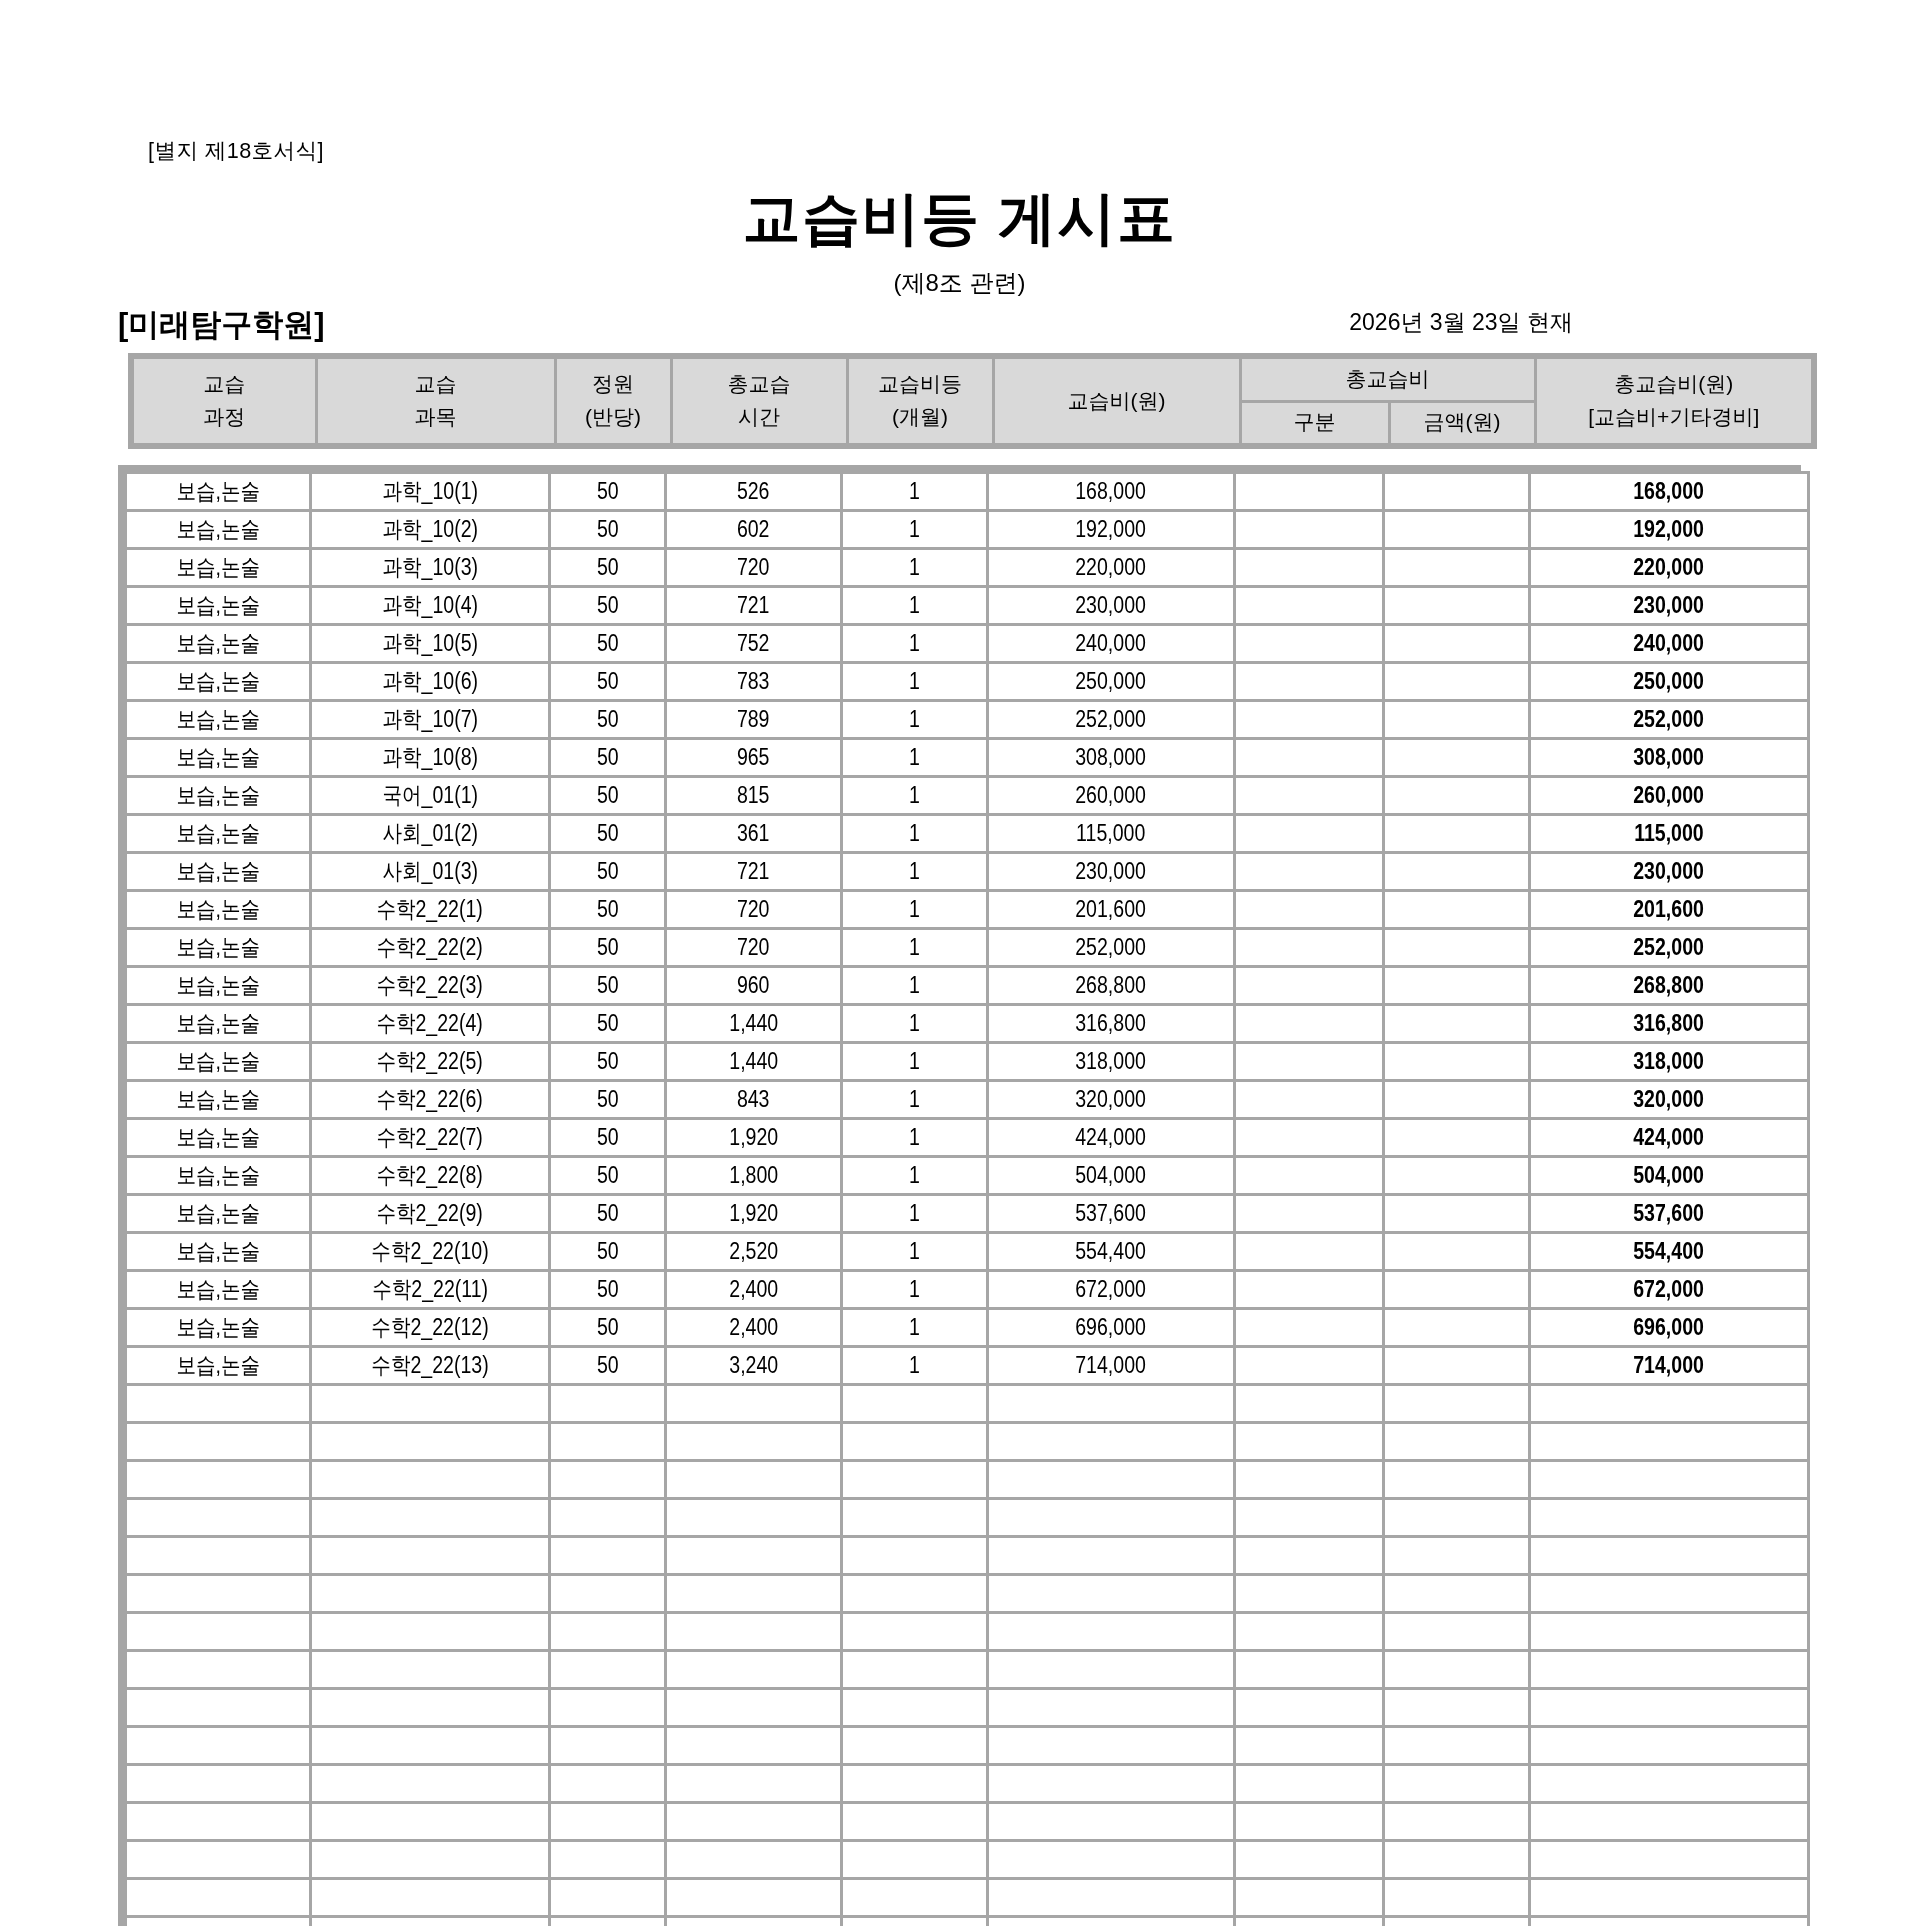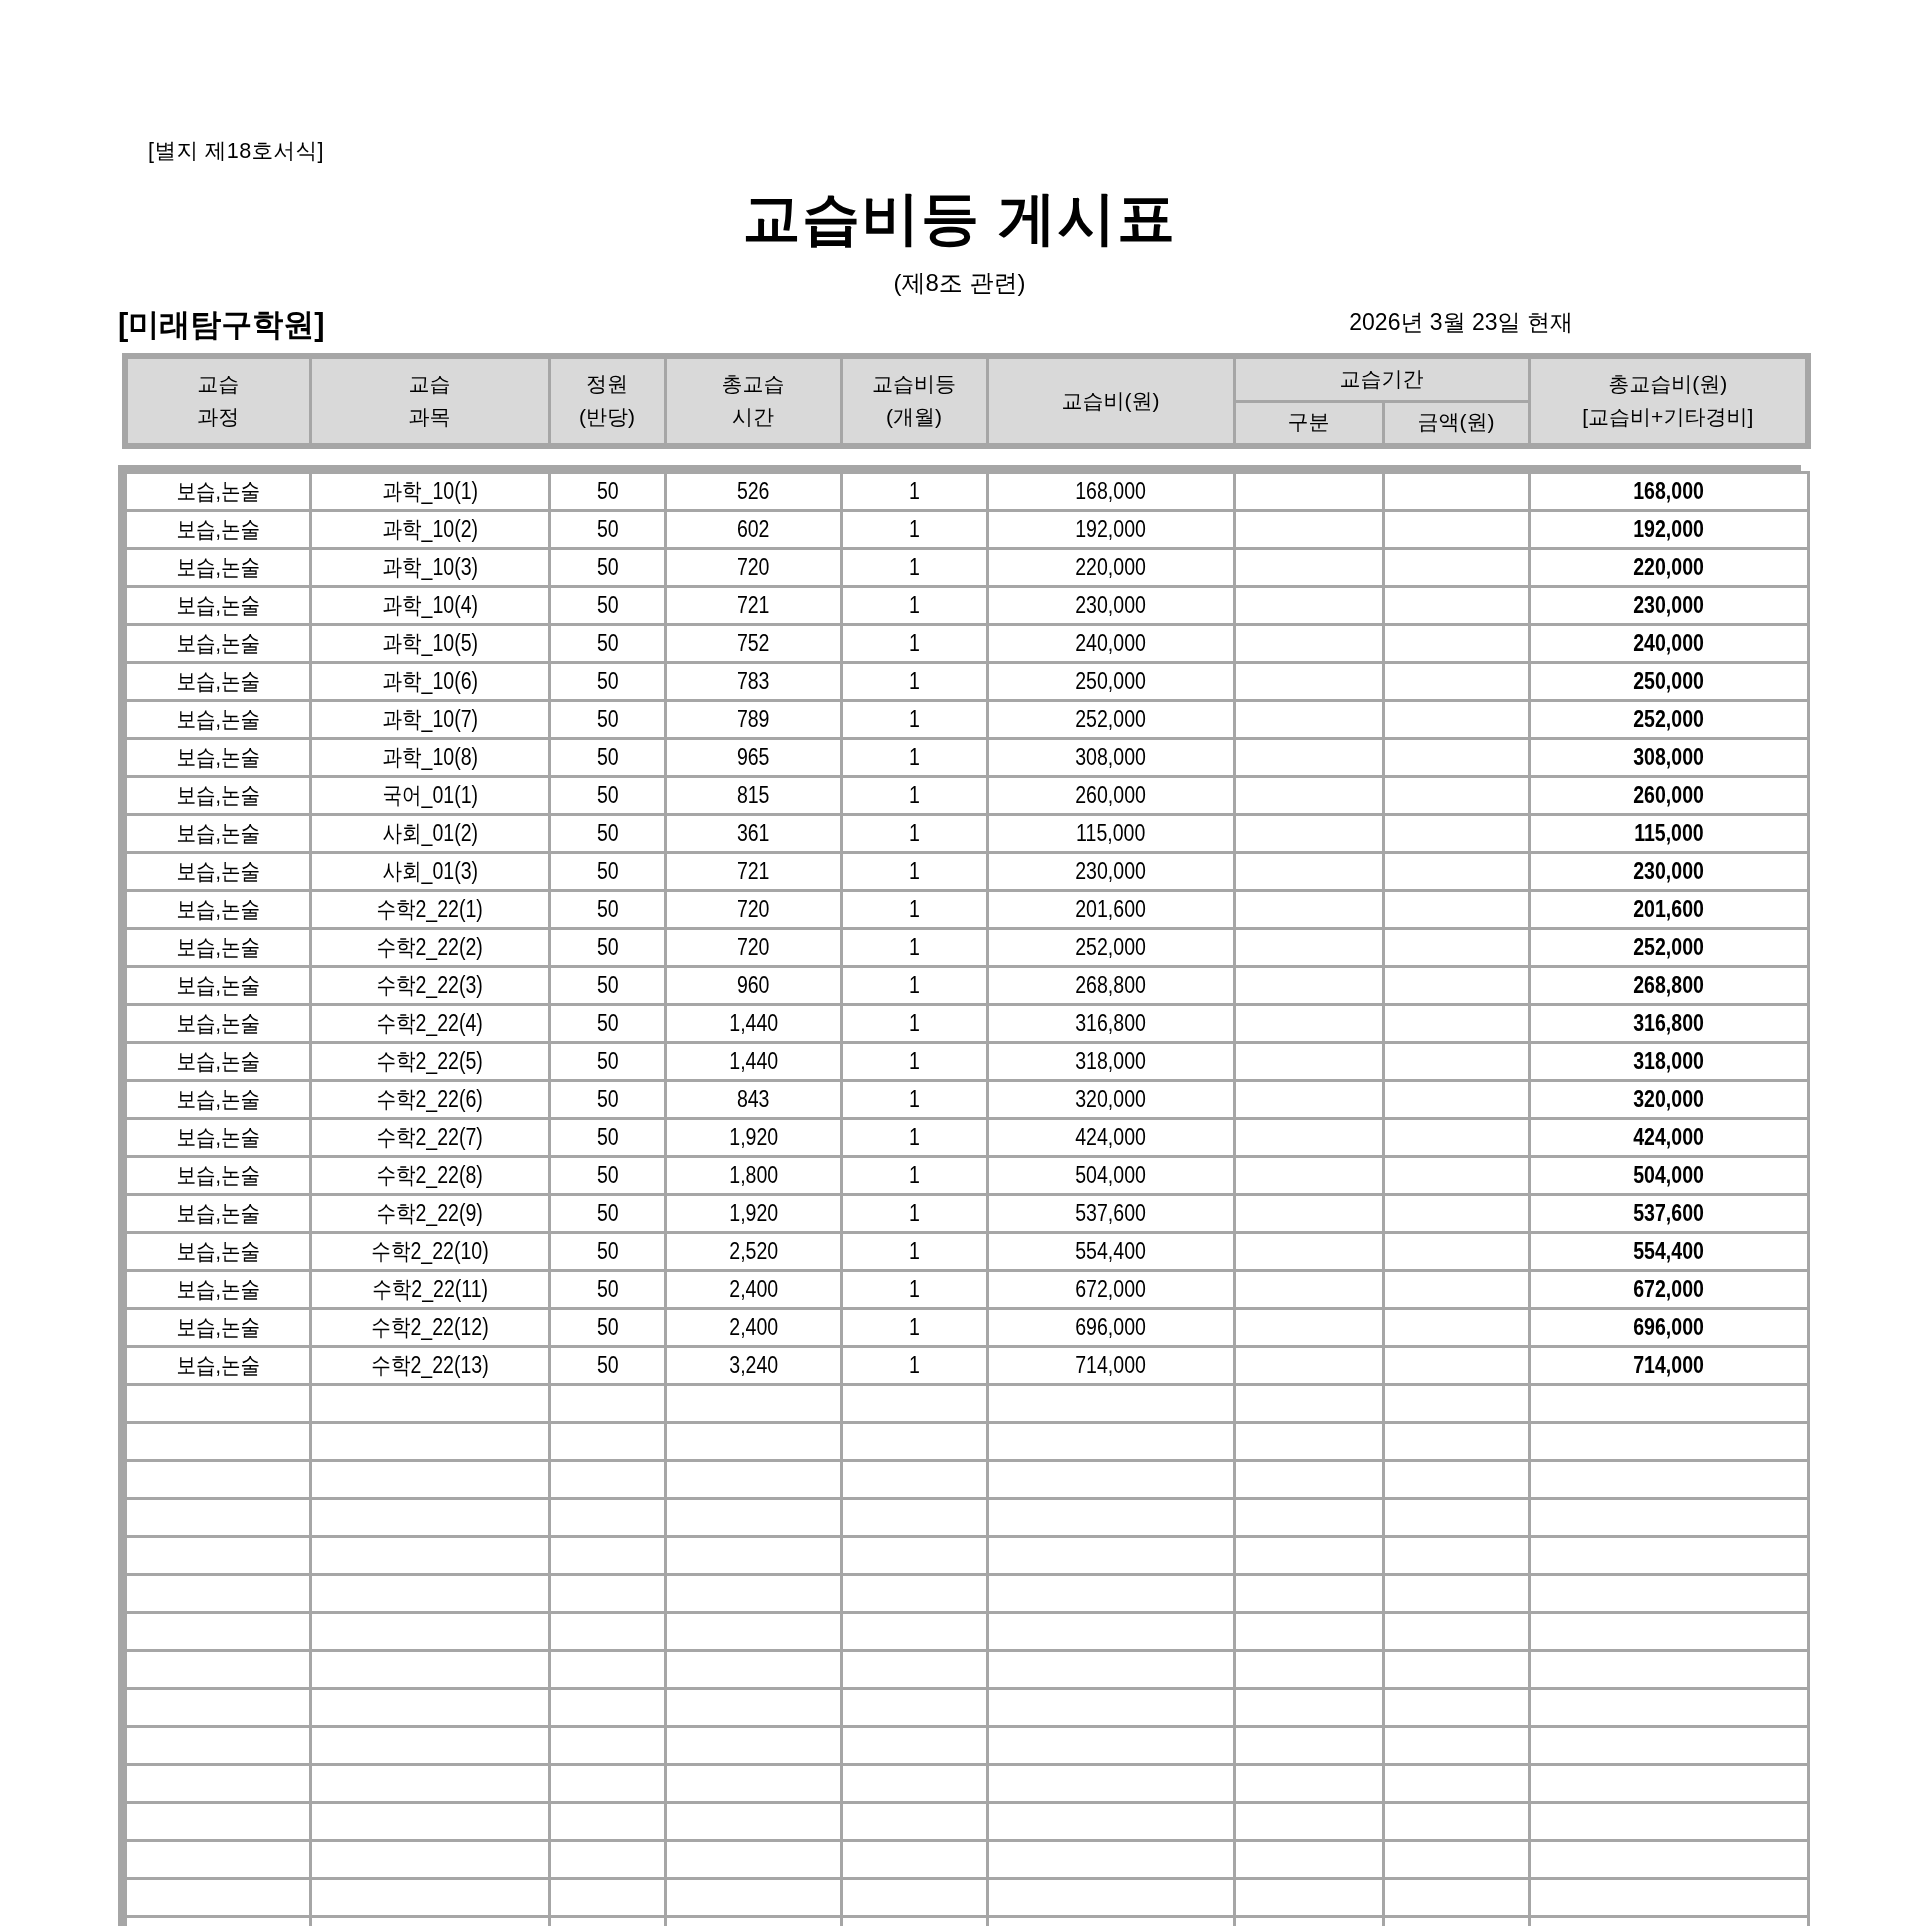--- a/index.html
+++ b/index.html
@@ -21,21 +21,21 @@
   .subtitle {
     position: absolute; left: 118px; top: 267px; width: 1683px;
     text-align: center; font-size: 24px;
   }
   .academy-name { position: absolute; left: 118px; top: 304px; font-size: 31px; font-weight: bold; }
   .as-of-date { position: absolute; right: 338px; top: 307px; font-size: 23px; font-weight: normal; }
 
   table { border-collapse: collapse; table-layout: fixed; }
 
   .header-table {
-    position: absolute; left: 122px; top: 353px; width: 1683px;
+    position: absolute; left: 128px; top: 353px; width: 1683px;
     border: 6.2px solid #a6a6a6; background: #a6a6a6;
   }
   .header-table td {
     border: 3.9px solid #a6a6a6; background: #d9d9d9;
     text-align: center; vertical-align: middle;
     font-size: 21px; line-height: 1.55; white-space: pre-line;
   }
   .header-table tr { height: 45px; }
 
   .main-block {
@@ -82,21 +82,21 @@
 과정</td>
       <td rowspan="2">교습
 과목</td>
       <td rowspan="2">정원
 (반당)</td>
       <td rowspan="2">총교습
 시간</td>
       <td rowspan="2">교습비등
 (개월)</td>
       <td rowspan="2">교습비(원)</td>
-      <td colspan="2">교습기간</td>
+      <td colspan="2">총교습비</td>
       <td rowspan="2">총교습비(원)
 [교습비+기타경비]</td>
     </tr>
     <tr>
       <td>구분</td>
       <td>금액(원)</td>
     </tr>
   </tbody>
     </table>
 

